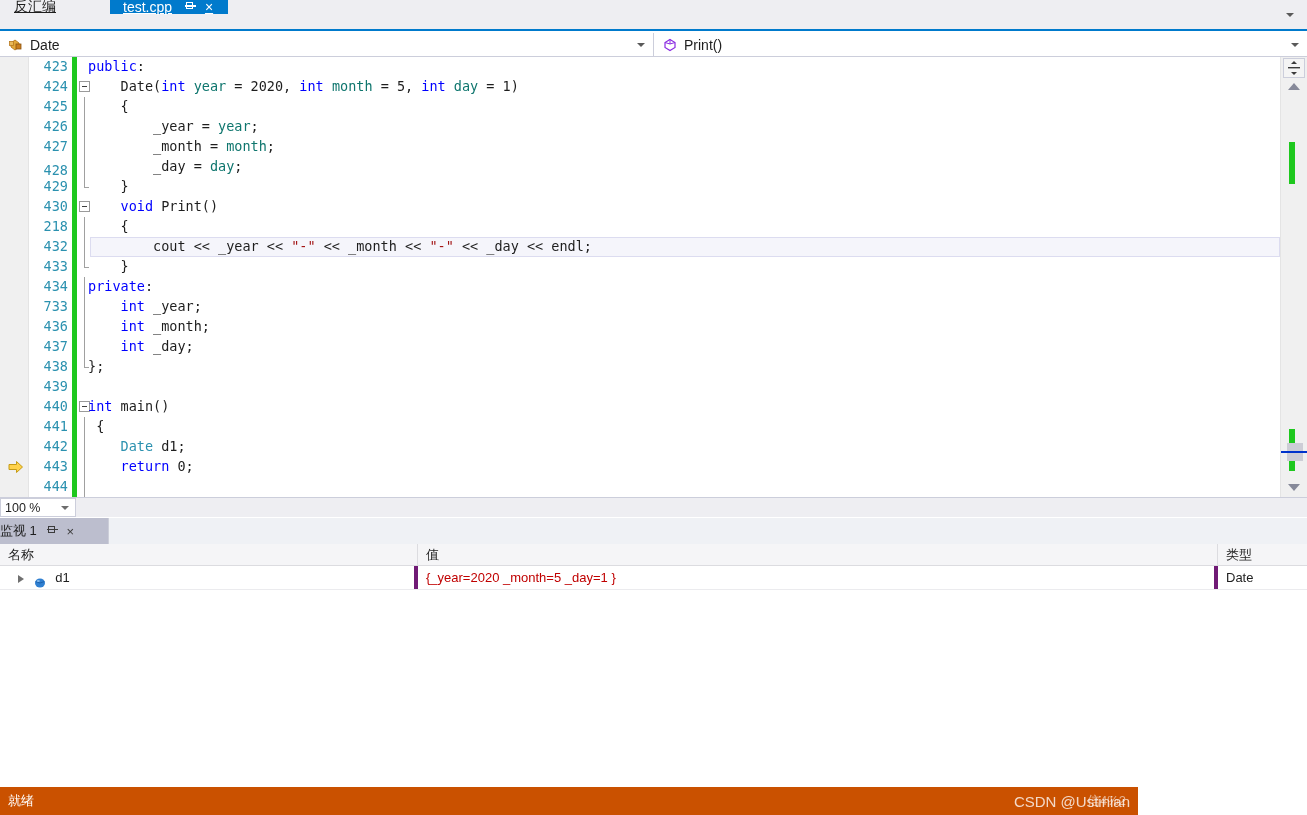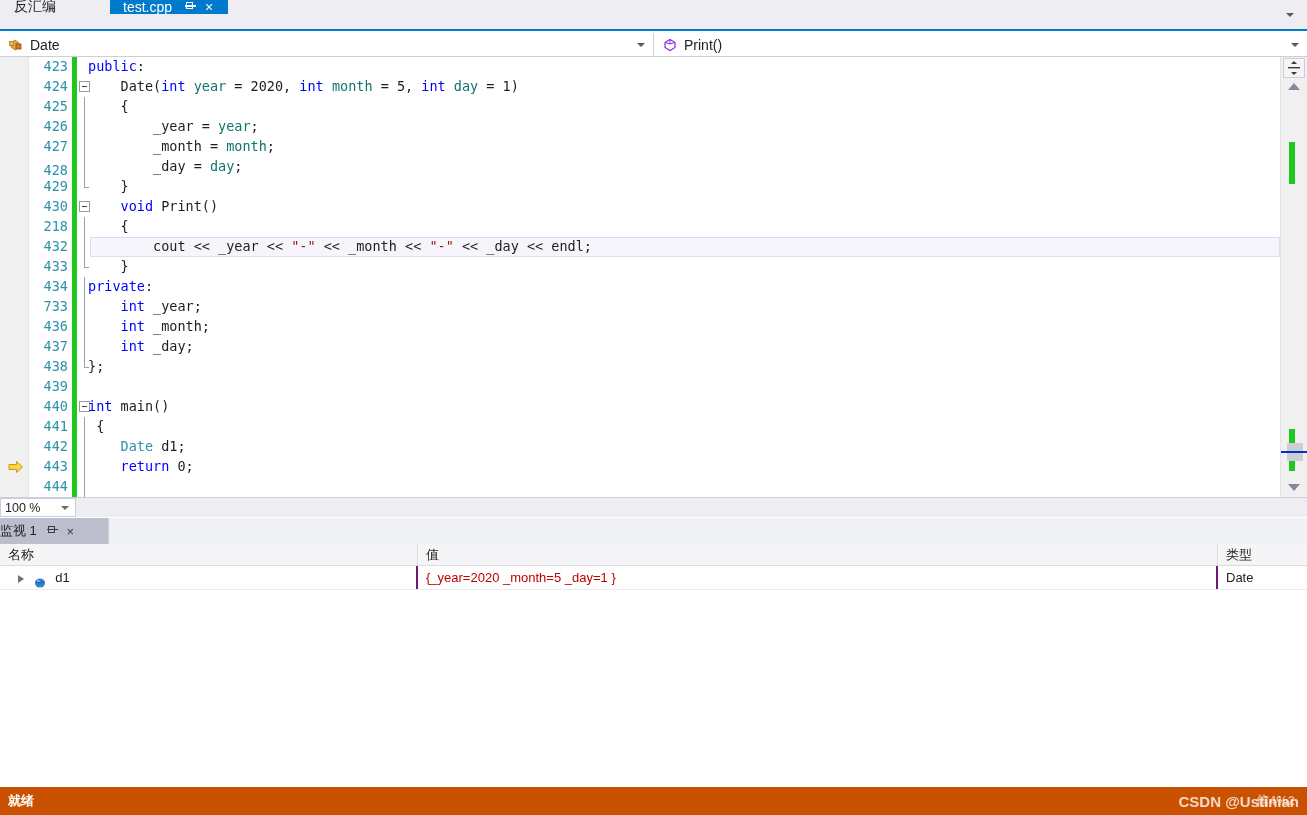--- a/index.html
+++ b/index.html
@@ -27,20 +27,21 @@
     box-sizing: border-box;
   }
   .tab {
     position: absolute;
     top: 0;
     height: 14px;
     display: flex;
     align-items: center;
     box-sizing: border-box;
     font-size: 14px;
+    text-decoration: underline;
   }
   .tab-inactive {
     left: 0;
     padding: 0 14px;
     color: #1e1e1e;
     background: #eeeef2;
   }
   .tab-active {
     left: 110px;
     background: #007acc;
@@ -399,21 +400,21 @@
     box-sizing: border-box;
   }
   .gr-cell {
     position: absolute;
     top: 0;
     height: 23px;
     line-height: 23px;
     font-size: 13px;
     padding-left: 8px;
     box-sizing: border-box;
-    border-right: 2px solid #701a75;
+    border-right: 4px solid #701a75;
     white-space: nowrap;
     overflow: hidden;
   }
   .expander {
     display: inline-block;
     width: 0; height: 0;
     border-top: 4.5px solid transparent;
     border-bottom: 4.5px solid transparent;
     border-left: 6px solid #707070;
     margin-right: 6px;
@@ -425,25 +426,24 @@
     margin-right: 6px;
     vertical-align: middle;
     position: relative;
   }
   .val-red { color: #c00000; }
 
   
   .statusbar {
     position: absolute;
     left: 0; bottom: 0;
-    width: 1307px; height: 28px;
+    width: 1138px; height: 28px;
     background: #ca5100;
     display: flex;
     align-items: center;
-    font-weight: bold;
   }
   .status-text {
     color: #ffffff;
     font-size: 13px;
     padding-left: 8px;
   }
   .watermark {
     position: absolute;
     right: 8px;
     top: 50%;

